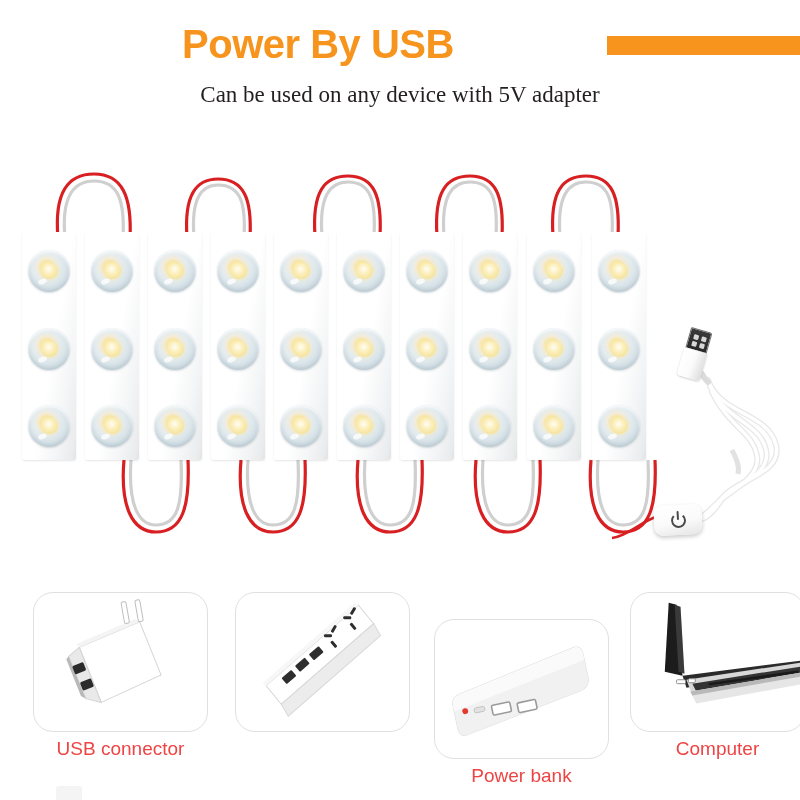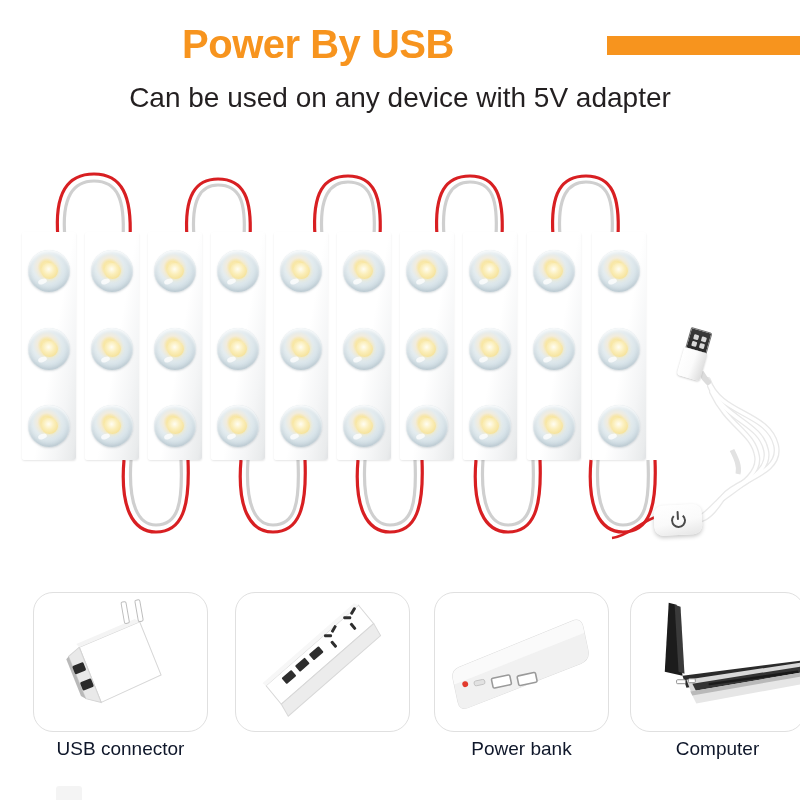--- a/index.html
+++ b/index.html
@@ -21,22 +21,22 @@
     font-family:"Liberation Sans", sans-serif;
   }
   .title-dash {
     position:absolute; left:607px; top:36px;
     width:195px; height:19px;
     background:#F7941E;
   }
   .subtitle {
     position:absolute; left:0; top:82px; width:800px;
     text-align:center;
-    font-size:28px; color:#231f20;
-    font-family:Liberation Sans, sans-serif;
+    font-size:23px; color:#231f20;
+    font-family:Liberation Serif, serif;
   }
 
   
   #strip { position:absolute; left:0; top:0; width:800px; height:560px; }
 
   .module {
     position:absolute;
     width:54px; height:228px;
     top:232px;
     border-radius:3px;
@@ -124,25 +124,25 @@
   }
 
   
   .card{
     position:absolute; top:592px; width:175px; height:140px;
     border:1px solid #e0e0e0; border-radius:20px; background:#fff;
     overflow:hidden;
   }
   .card-label{
     position:absolute; top:738px; width:175px;
-    text-align:center; font-size:19px; color:#0f172a;
+    text-align:center; font-size:19px; color:#ef4444;
     font-family:"Liberation Sans", sans-serif;
   }
   .c1,.l-1{left:33px;} .c2,.l-2{left:235px;}
-  .c3,.l-3{left:434px;} .c4,.l-4{left:630px;}
+  .c3,.l-3{left:434px;margin-top:27px;} .c4,.l-4{left:630px;}
   .card-art{position:absolute;left:0;top:0;width:100%;height:100%;}
 
   .bottom-ghost{
     position:absolute;left:56px;top:786px;width:26px;height:16px;
     background:#f4f4f4;border-radius:3px;
   }
 </style>
 </head>
 <body>
 

